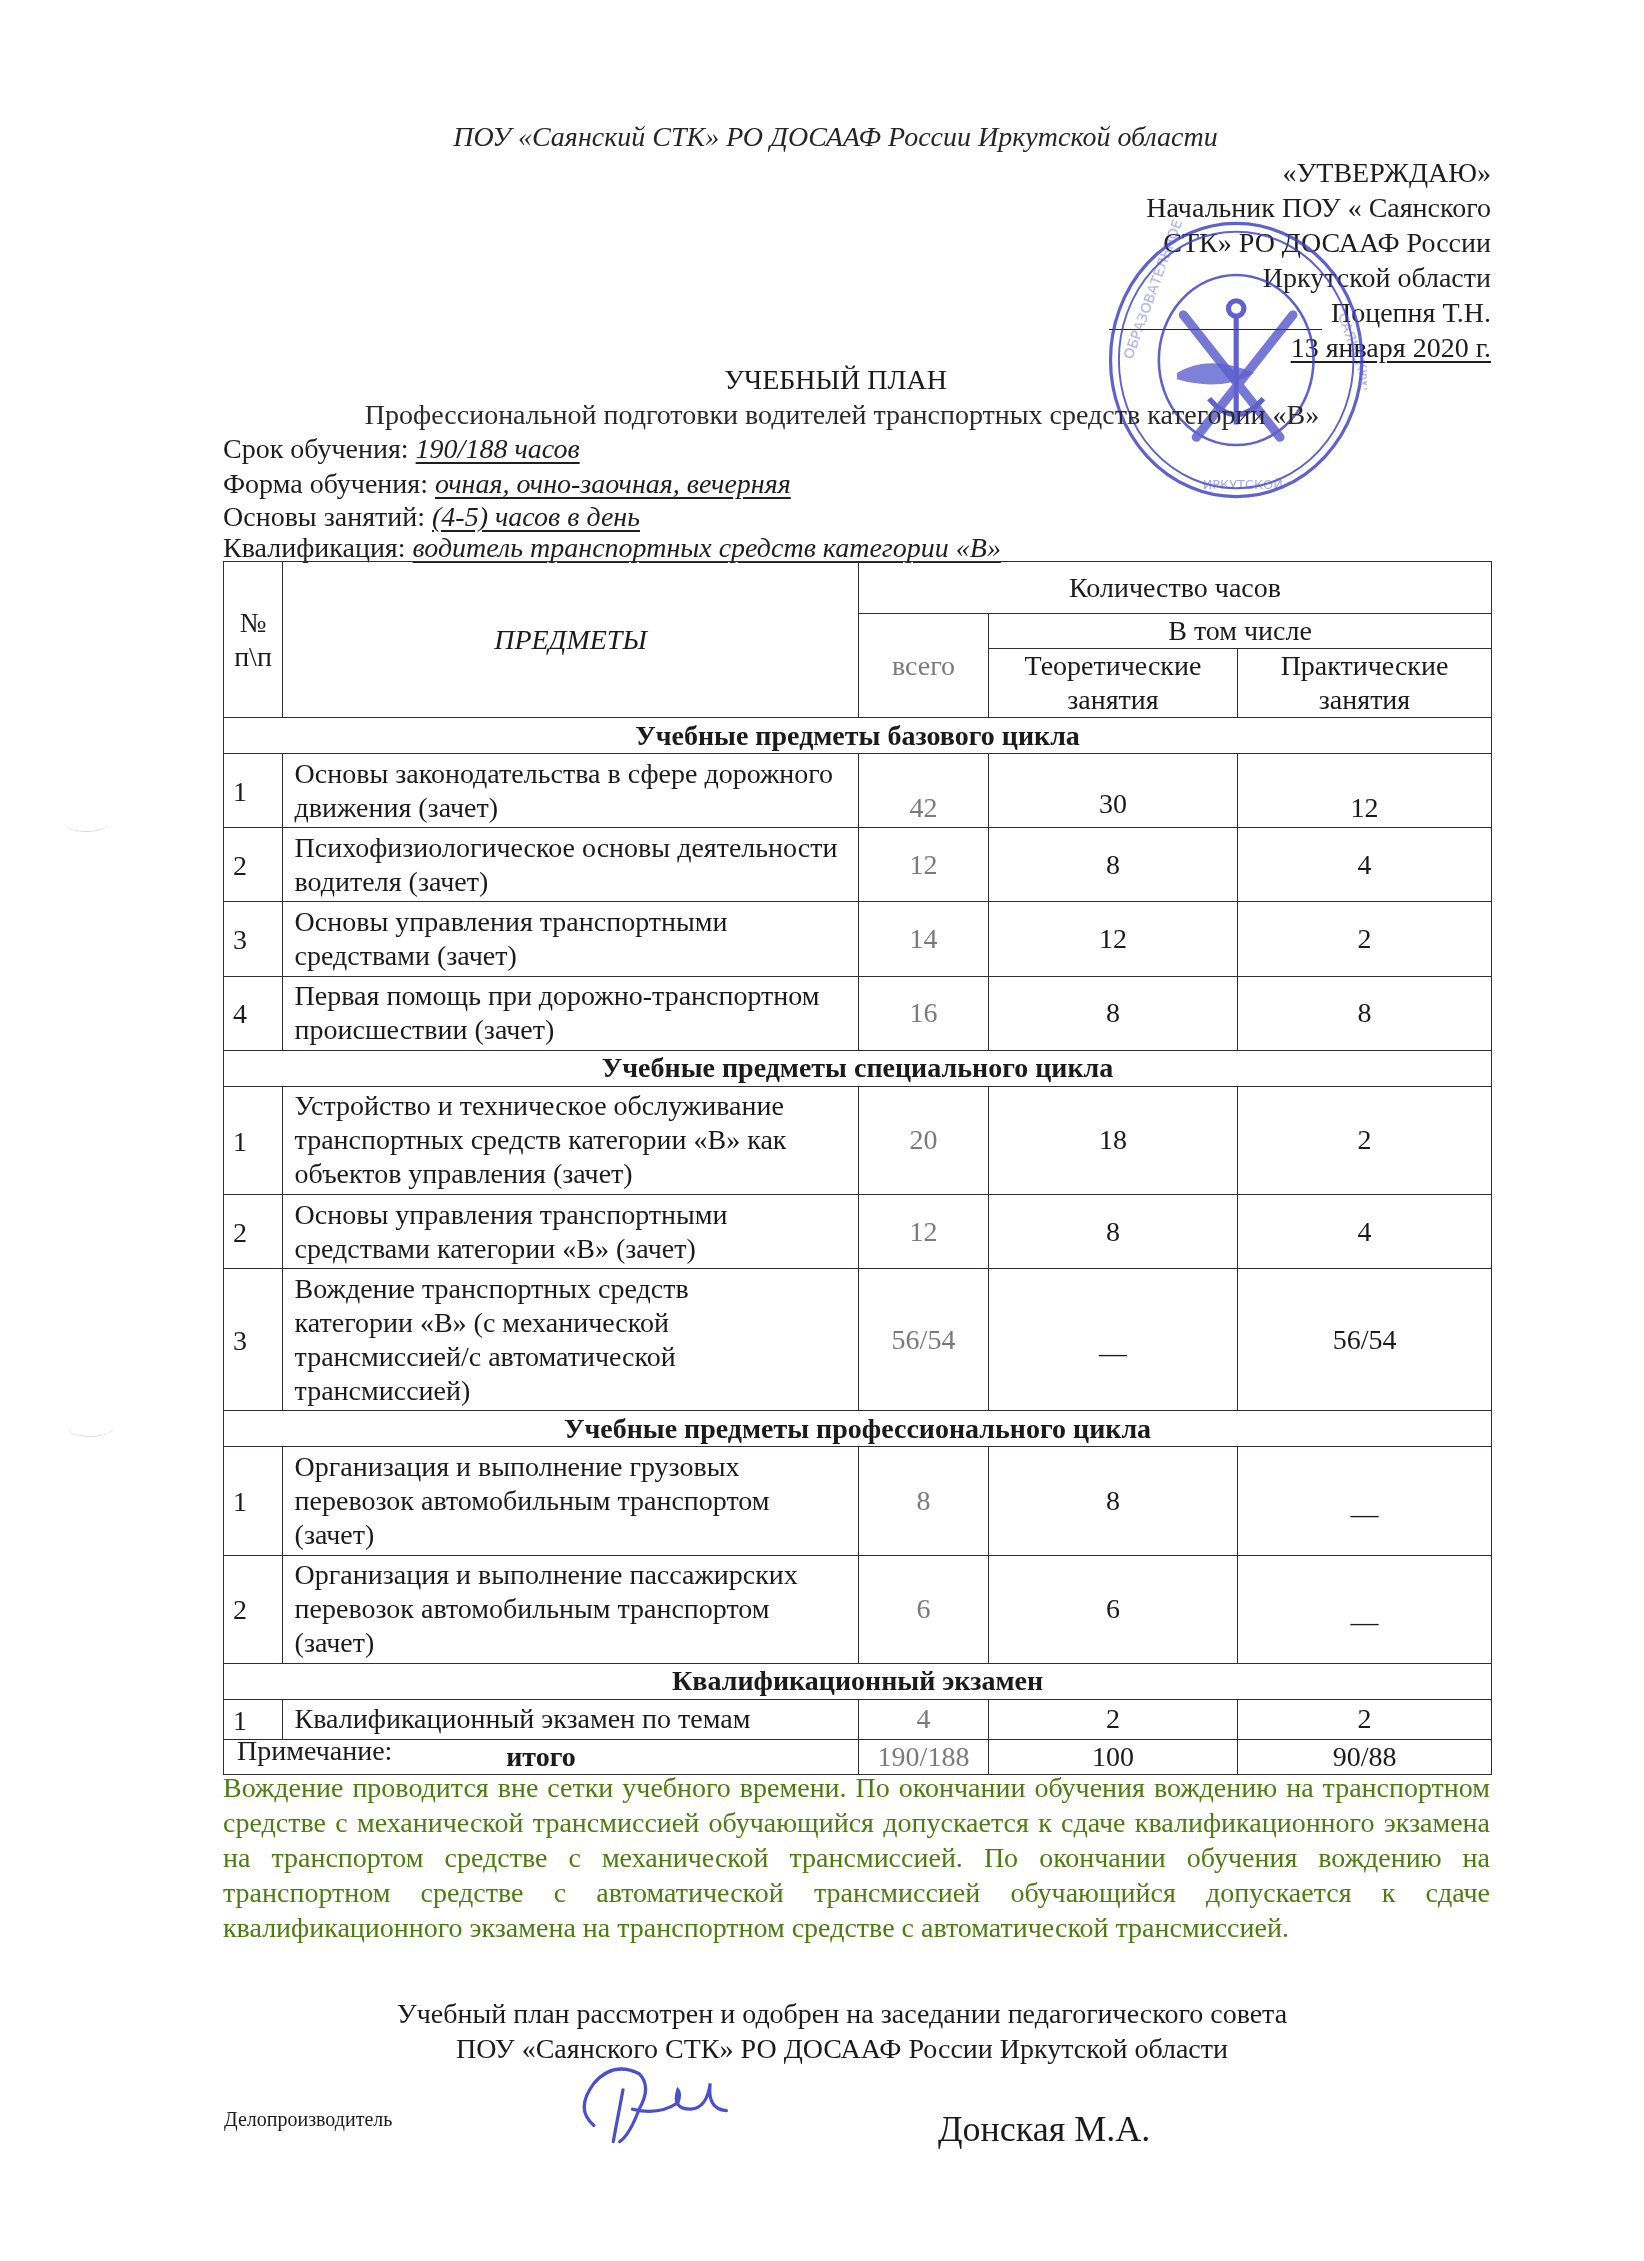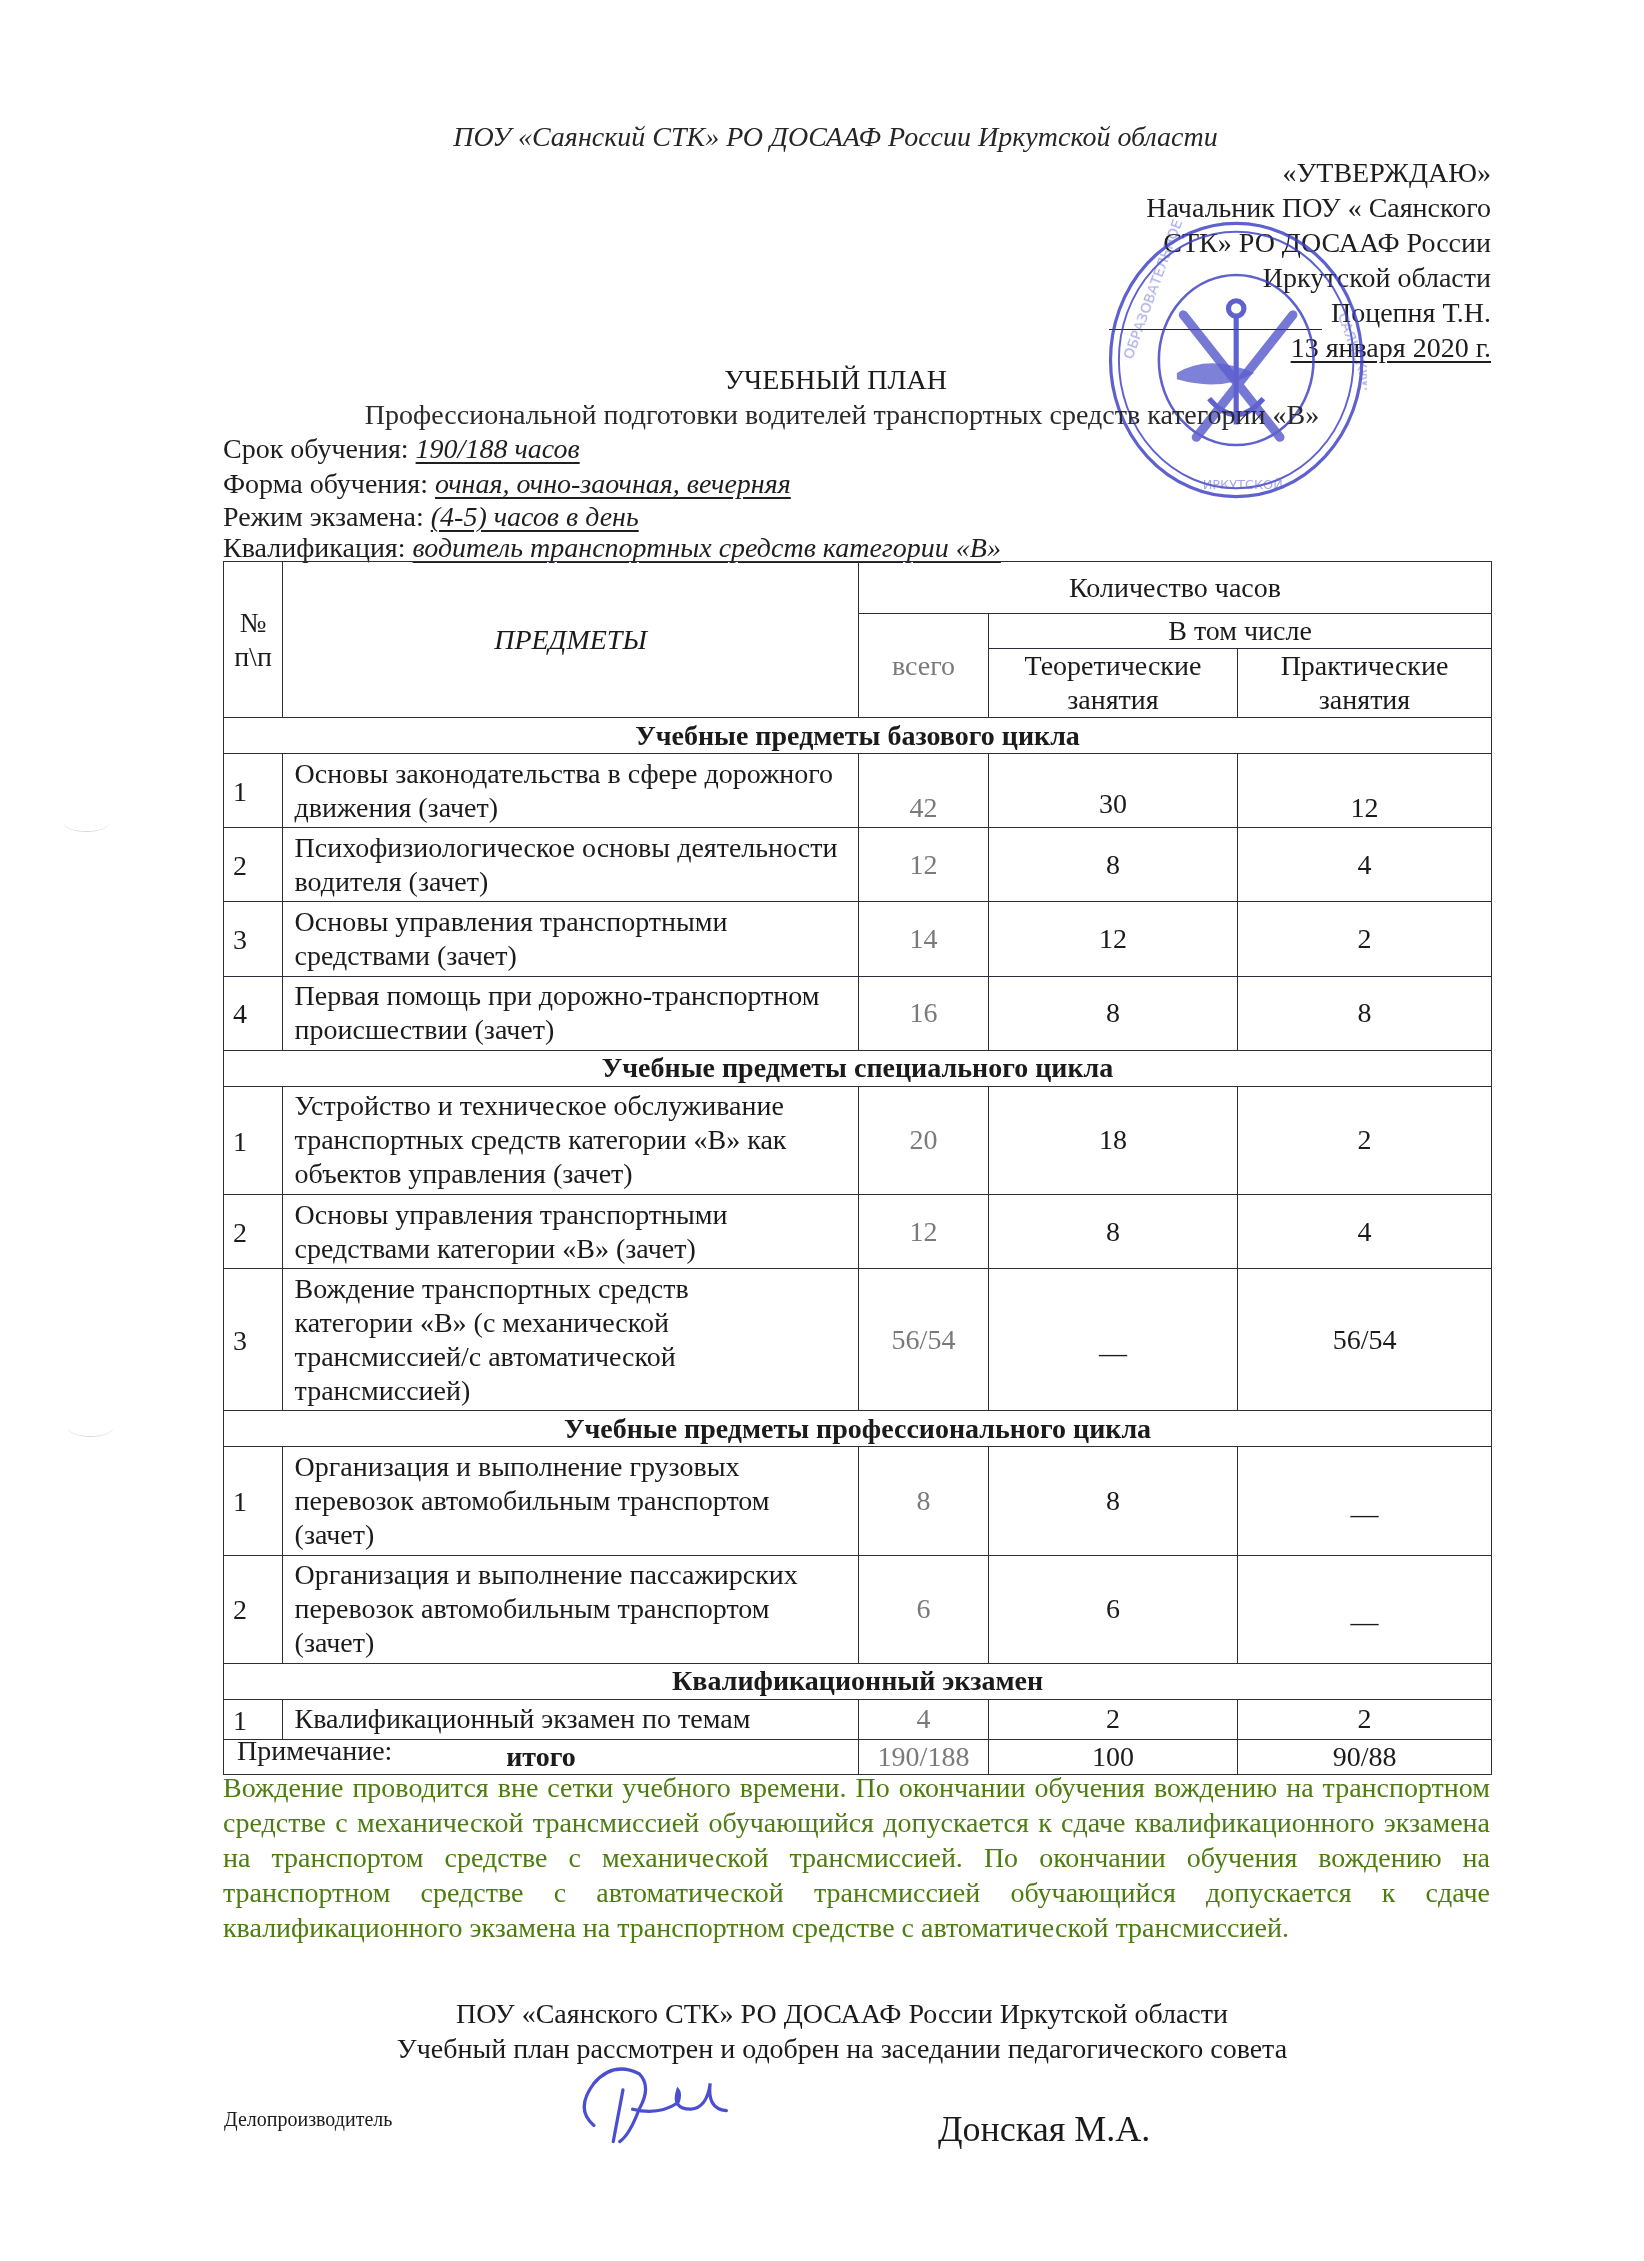--- a/index.html
+++ b/index.html
@@ -79,21 +79,21 @@
 <div class="abs title">УЧЕБНЫЙ ПЛАН</div>
 <div class="abs subtitle">Профессиональной подготовки водителей транспортных средств категории «В»</div>
 
 <div class="abs field" style="top:431px;">
   <span>Срок обучения: </span><span class="val">190/188 часов</span>
 </div>
 <div class="abs field" style="top:466px;">
   <span>Форма обучения: </span><span class="val">очная, очно-заочная, вечерняя</span>
 </div>
 <div class="abs field" style="top:499px;">
-  <span>Режим экзамена: </span><span class="val">(4-5) часов в день</span>
+  <span>Основы занятий: </span><span class="val">(4-5) часов в день</span>
 </div>
 <div class="abs field" style="top:530px;">
   <span>Квалификация: </span><span class="val">водитель транспортных  средств категории «В»</span>
 </div>
 
 <table class="plan">
   <colgroup>
     <col style="width:59px">
       <col style="width:576px">
       <col style="width:130px">
@@ -207,22 +207,22 @@
     <td class="c">100</td>
     <td class="c">90/88</td>
   </tr>
 </tbody>
   </table>
 
 <div class="abs note-label">Примечание:</div>
 <div class="abs note">Вождение проводится вне сетки учебного времени. По окончании обучения вождению на транспортном средстве с механической трансмиссией обучающийся  допускается к сдаче квалификационного экзамена на транспортом средстве с механической трансмиссией. По окончании обучения вождению на транспортном средстве с автоматической трансмиссией обучающийся допускается к сдаче квалификационного экзамена на транспортном средстве с автоматической трансмиссией.</div>
 
 <div class="abs approved">
+  <div>Учебный план рассмотрен и одобрен на заседании педагогического совета</div>
   <div>ПОУ «Саянского СТК» РО ДОСААФ России Иркутской области</div>
-  <div>Учебный план рассмотрен и одобрен на заседании педагогического совета</div>
 </div>
 
 <div class="abs signer-role">Делопроизводитель</div>
 <svg class="signature" viewBox="0 0 280 130">
   <path d="M40 95 Q10 70 40 30 Q70 -5 110 15 Q130 35 110 70 Q95 110 80 120 M85 40 L70 120 M100 70 Q140 80 170 60 Q175 45 170 40 Q160 70 190 70 Q215 68 220 30 Q215 70 245 72" fill="none" stroke="#4a4fd0" stroke-width="5" stroke-linecap="round"></path>
 </svg>
 <div class="abs signer-name">Донская М.А.</div>
 
 
 </body></html>

